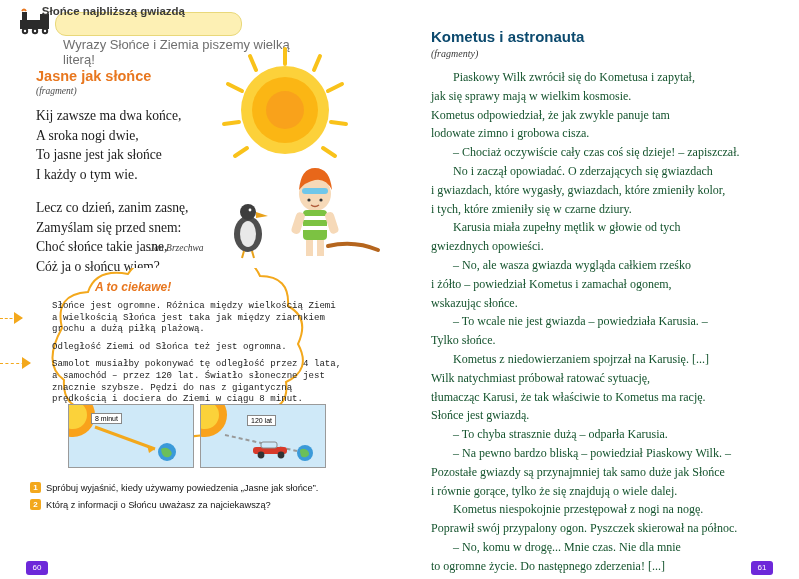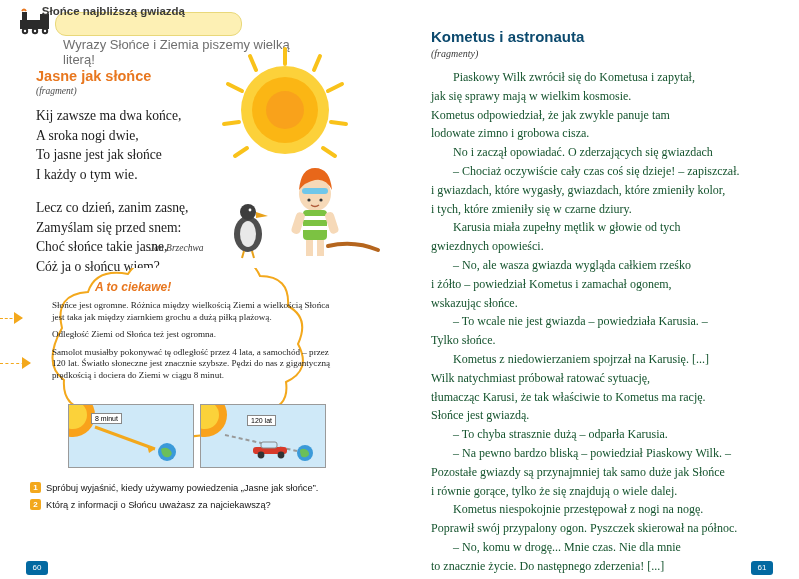--- a/index.html
+++ b/index.html
@@ -40,21 +40,21 @@
 
   
   .illus{position:absolute;left:210px;top:44px;width:185px;height:215px;}
 
   
   .cloud{position:absolute;left:22px;top:268px;width:350px;height:215px;}
   .cloud-title{position:absolute;left:95px;top:280px;
           font-family:"Liberation Sans",sans-serif;font-weight:bold;
           font-size:12px;color:#e8771f;font-style:italic;}
   .cloud-text{position:absolute;left:52px;top:300px;width:290px;
-          font-family:Liberation Serif, serif;font-size:9.1px;
+          font-family:Liberation Mono, monospace;font-size:9.1px;
           line-height:11.6px;color:#1e1e1e;}
   .cloud-text p{margin:0 0 6px 0;}
 
   
   .pic{position:absolute;top:404px;width:124px;height:62px;border:1px solid #9a9a9a;overflow:hidden;}
   .pic1{left:68px;}
   .pic2{left:200px;}
   .pic .sky{position:absolute;left:0;top:0;right:0;bottom:0;background:linear-gradient(#bfe6f7,#eaf7fd);}
   .lbl{position:absolute;font-family:"Liberation Sans",sans-serif;font-size:7px;
        background:#fff;border:1px solid #888;padding:1px 3px;}
@@ -63,21 +63,21 @@
   .qs{position:absolute;left:30px;top:482px;width:340px;
       font-family:"Liberation Sans",sans-serif;font-size:9.3px;color:#141414;}
   .q{position:relative;padding-left:16px;margin-bottom:5px;line-height:12px;}
   .qnum{position:absolute;left:0;top:0;width:11px;height:11px;border-radius:2px;
         background:#f3a81c;color:#fff;font-weight:bold;font-size:8px;
         text-align:center;line-height:11px;}
 
   
   .folio{position:absolute;bottom:4px;width:22px;height:14px;
       font-family:"Liberation Sans",sans-serif;font-size:8px;color:#fff;
-      text-align:center;line-height:14px;background:#0369a1;}
+      text-align:center;line-height:14px;background:#6d28d9;}
   .folio-l{left:26px;border-radius:3px;}
   .folio-r{right:26px;border-radius:3px;}
 
   
   .r-title{position:absolute;left:32px;top:28px;
       font-family:"Liberation Sans",sans-serif;font-weight:bold;font-size:15px;color:#0c4a6e;}
   .r-sub{position:absolute;left:32px;top:48px;font-style:italic;font-size:10px;color:#3a3a3a;}
   .r-body{position:absolute;left:32px;top:68px;width:342px;
       font-size:12px;line-height:18.8px;color:#14532d;}
   .r-body p{margin:0;}
@@ -241,41 +241,41 @@
 
   <div class="right">
     <div class="r-title">Kometus i astronauta</div>
     <div class="r-sub">(fragmenty)</div>
 
     <div class="r-body">
       <p class="ind">Piaskowy Wilk zwrócił się do Kometusa i zapytał,</p>
       <p>jak się sprawy mają w wielkim kosmosie.</p>
       <p>Kometus odpowiedział, że jak zwykle panuje tam</p>
       <p>lodowate zimno i grobowa cisza.</p>
+      <p class="ind">– Chociaż oczywiście cały czas coś się dzieje! – zapiszczał.</p>
       <p class="ind">No i zaczął opowiadać. O zderzających się gwiazdach</p>
-      <p class="ind">– Chociaż oczywiście cały czas coś się dzieje! – zapiszczał.</p>
       <p>i gwiazdach, które wygasły, gwiazdach, które zmieniły kolor,</p>
       <p>i tych, które zmieniły się w czarne dziury.</p>
       <p class="ind">Karusia miała zupełny mętlik w głowie od tych</p>
       <p>gwiezdnych opowieści.</p>
       <p class="ind">– No, ale wasza gwiazda wygląda całkiem rześko</p>
       <p>i żółto – powiedział Kometus i zamachał ogonem,</p>
       <p>wskazując słońce.</p>
       <p class="ind">– To wcale nie jest gwiazda – powiedziała Karusia. –</p>
       <p>Tylko słońce.</p>
       <p class="ind">Kometus z niedowierzaniem spojrzał na Karusię. [...]</p>
       <p>Wilk natychmiast próbował ratować sytuację,</p>
       <p>tłumacząc Karusi, że tak właściwie to Kometus ma rację.</p>
       <p>Słońce jest gwiazdą.</p>
       <p class="ind">– To chyba strasznie dużą – odparła Karusia.</p>
       <p class="ind">– Na pewno bardzo bliską – powiedział Piaskowy Wilk. –</p>
       <p>Pozostałe gwiazdy są przynajmniej tak samo duże jak Słońce</p>
       <p>i równie gorące, tylko że się znajdują o wiele dalej.</p>
       <p class="ind">Kometus niespokojnie przestępował z nogi na nogę.</p>
       <p>Poprawił swój przypalony ogon. Pyszczek skierował na północ.</p>
       <p class="ind">– No, komu w drogę... Mnie czas. Nie dla mnie</p>
-      <p>to znacznie życie. Do następnego zderzenia! [...]</p>
+      <p>to ogromne życie. Do następnego zderzenia! [...]</p>
     </div>
 
     <div class="folio folio-r">61</div>
   </div>
 
 </div>
 
 </body></html>

